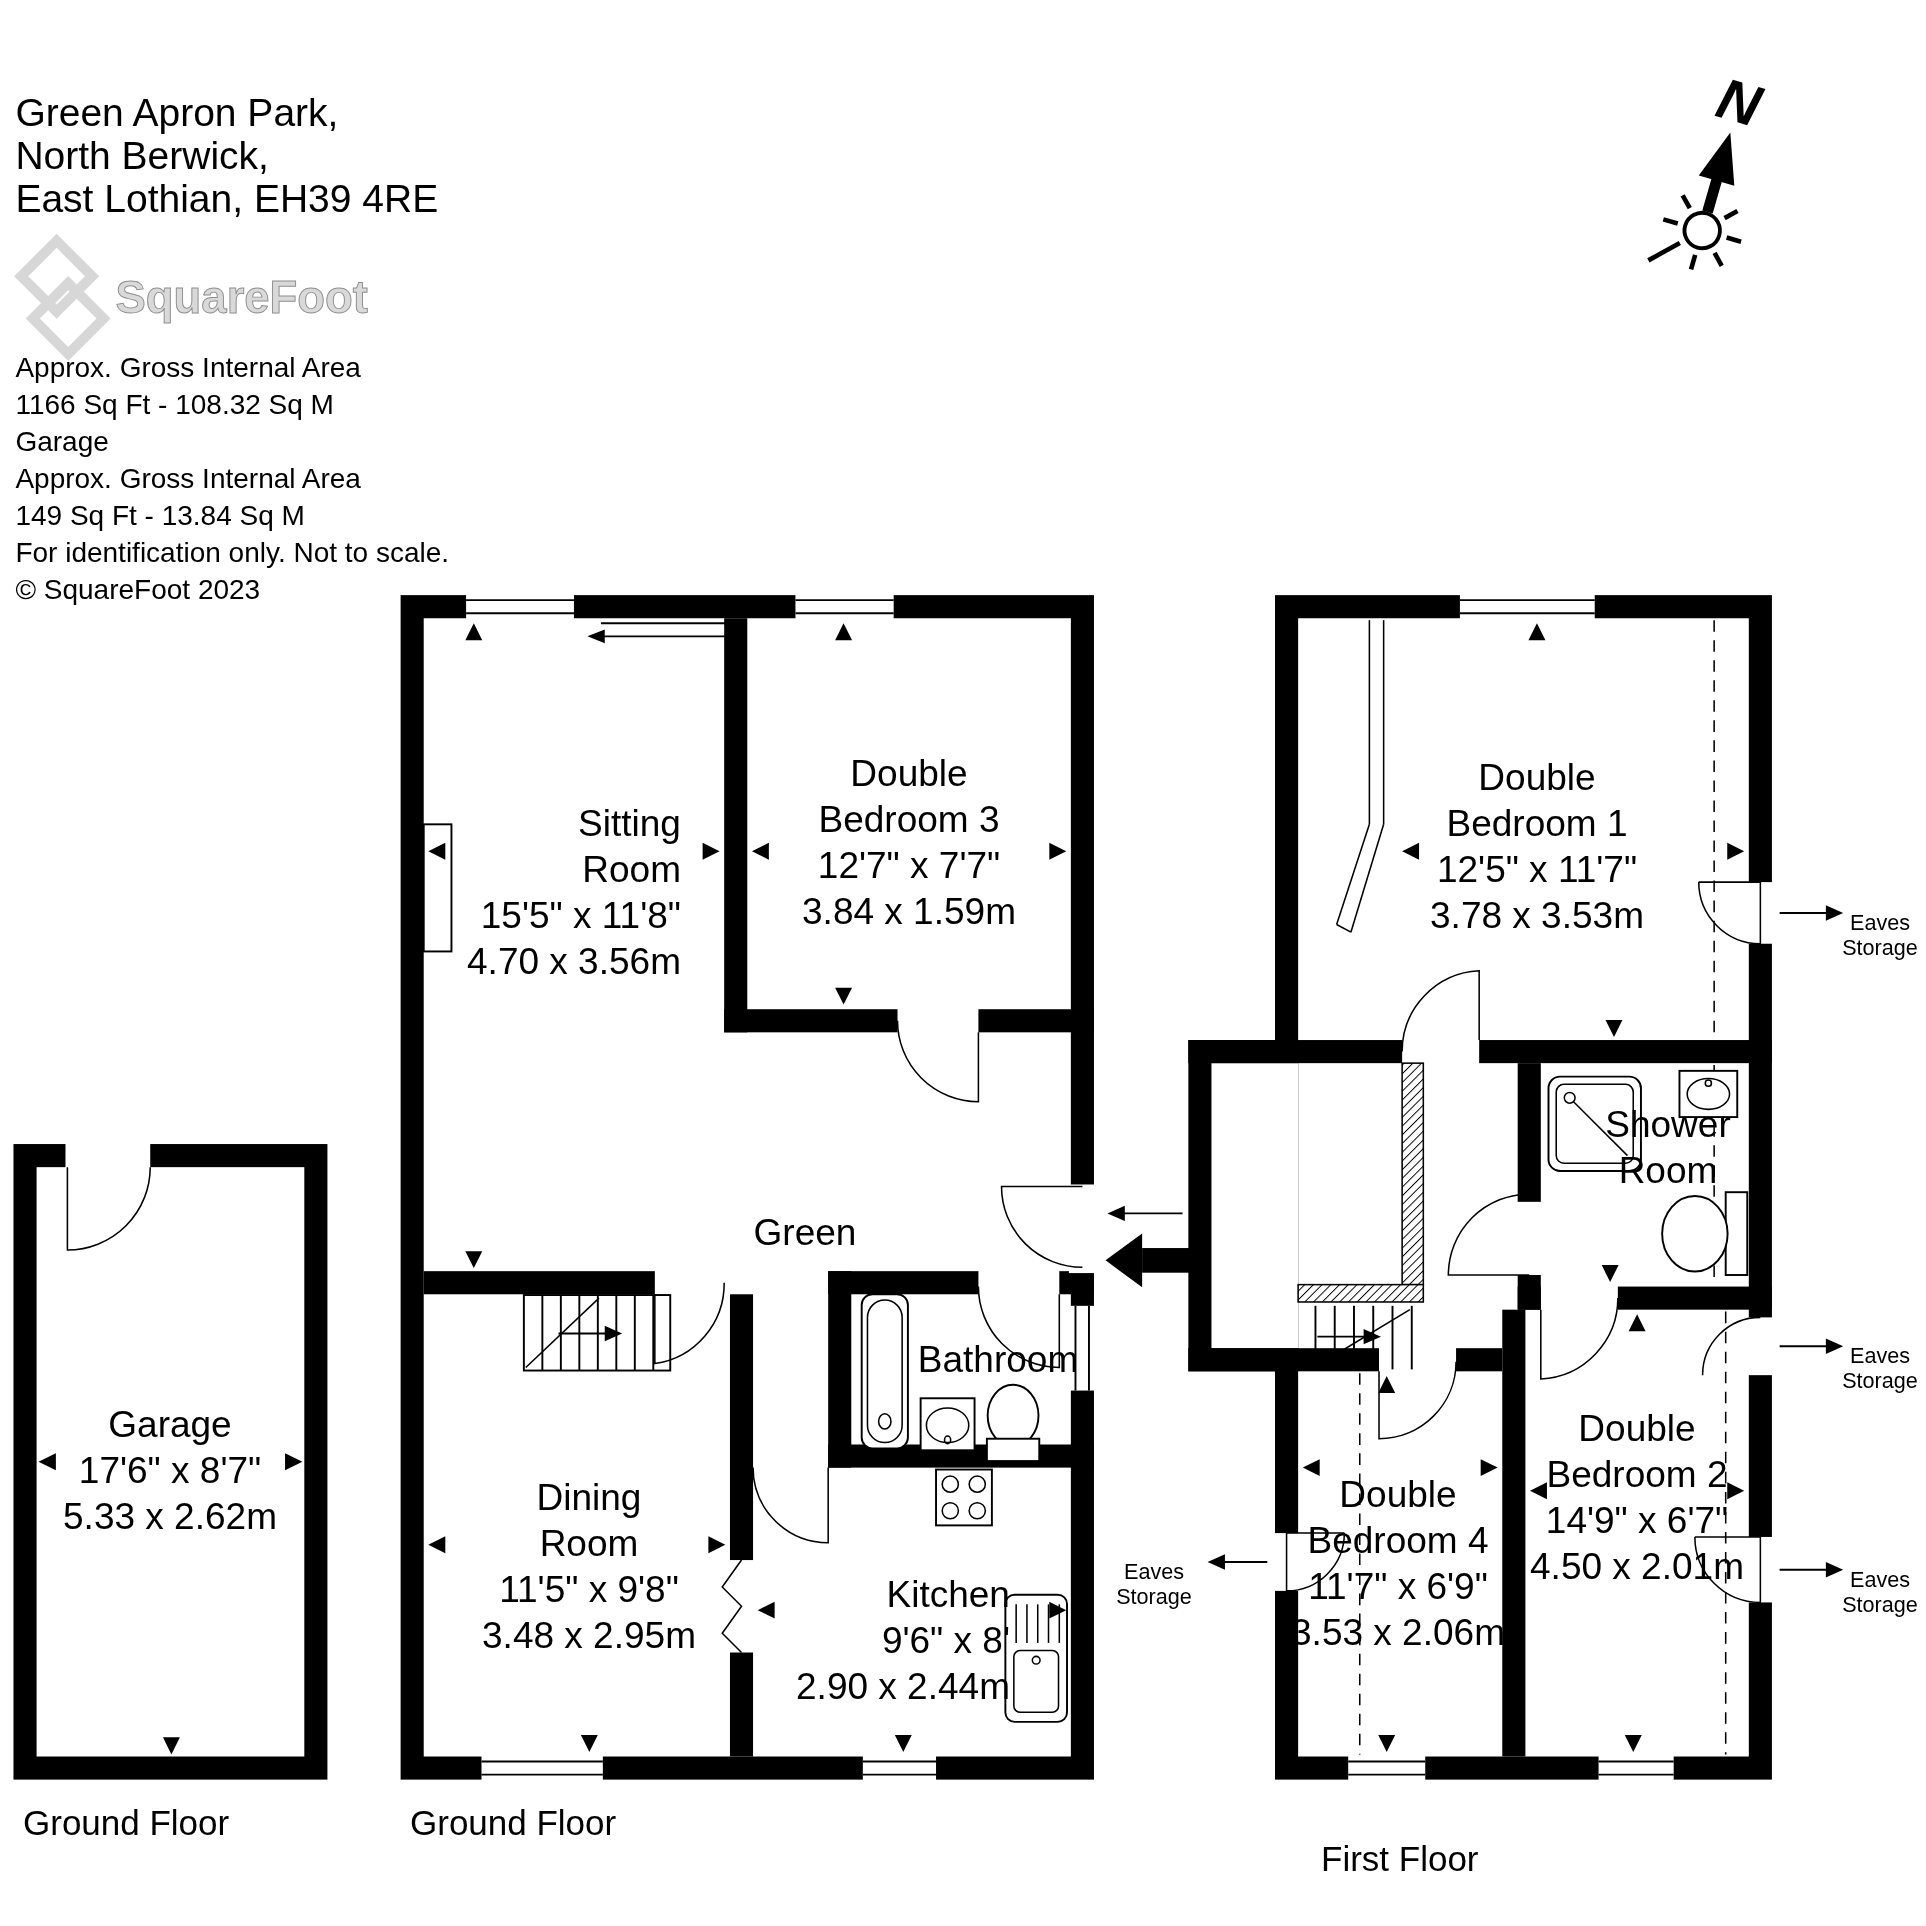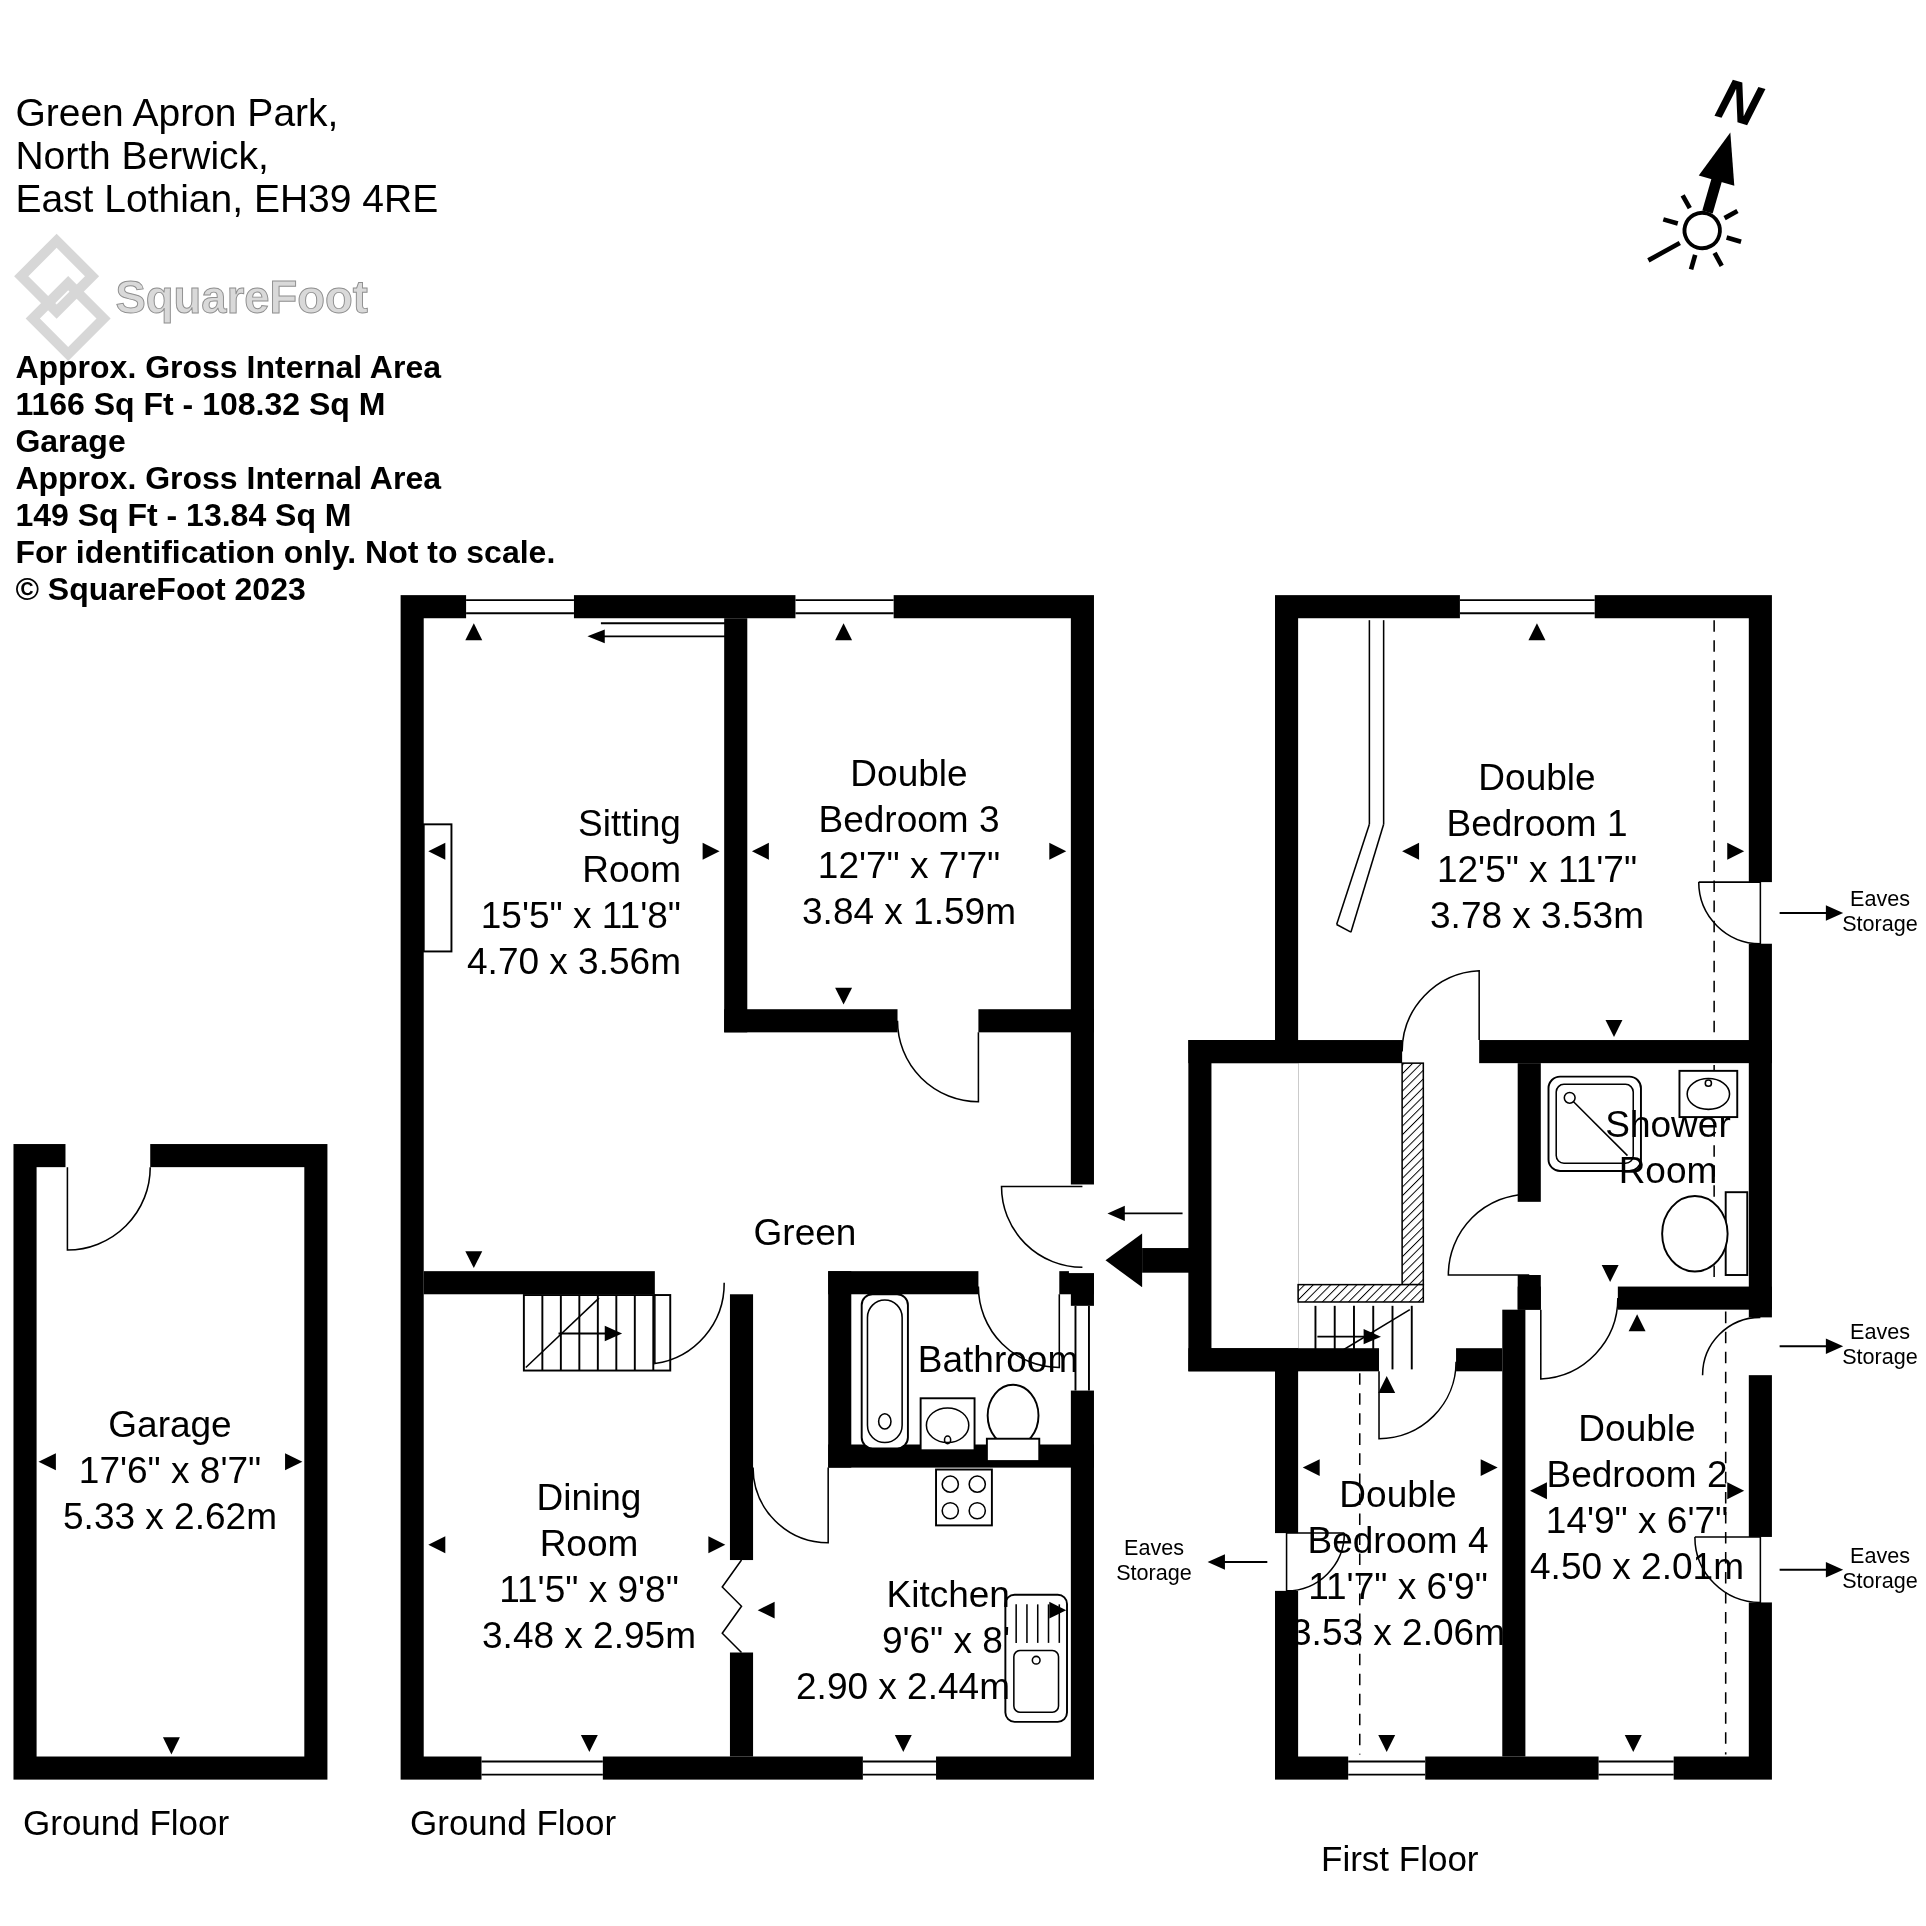--- a/index.html
+++ b/index.html
@@ -1,25 +1,25 @@
 <!DOCTYPE html>
 <html style="font-size:6.2px"><head>
 <meta charset="utf-8">
 <style>
   html,body{margin:0;padding:0;background:#fff;}
   .page{position:relative;width:1926px;height:1926px;background:#fff;
         font-family:"Liberation Sans", sans-serif;color:#000;overflow:hidden;}
   .plan-svg{position:absolute;left:0;top:0;width:1926px;height:1926px;}
   .address{position:absolute;left:15.4px;top:91px;font-size:39px;line-height:43px;font-weight:normal;}
-  .notes{position:absolute;left:15.4px;top:349px;font-size:32px;line-height:37px;font-weight:bold;}
+  .notes{position:absolute;left:15.4px;top:349px;font-size:28px;line-height:37px;}
   .room-label{position:absolute;transform:translateX(-50%);text-align:center;
               font-size:37px;line-height:46px;white-space:nowrap;}
   .room-label span{display:block;}
   .eaves-label{position:absolute;transform:translateX(-50%);text-align:center;
-               font-size:21.6px;line-height:25.4px;white-space:nowrap;}
+               font-size:21.6px;line-height:25.4px;white-space:nowrap;margin-top:24px;}
   .eaves-label span{display:block;}
   .caption{position:absolute;font-size:35px;white-space:nowrap;}
   .wall{fill:#000;}
   .white{fill:#fff;}
   .thin{stroke:#000;stroke-width:5;fill:none;}
   .door{stroke:#000;stroke-width:4;fill:none;}
   .dash{stroke:#000;stroke-width:4;fill:none;stroke-dasharray:30 22;}
   .fix{stroke:#000;stroke-width:5;fill:#fff;}
   .arrow{fill:#000;stroke:none;}
 </style>

